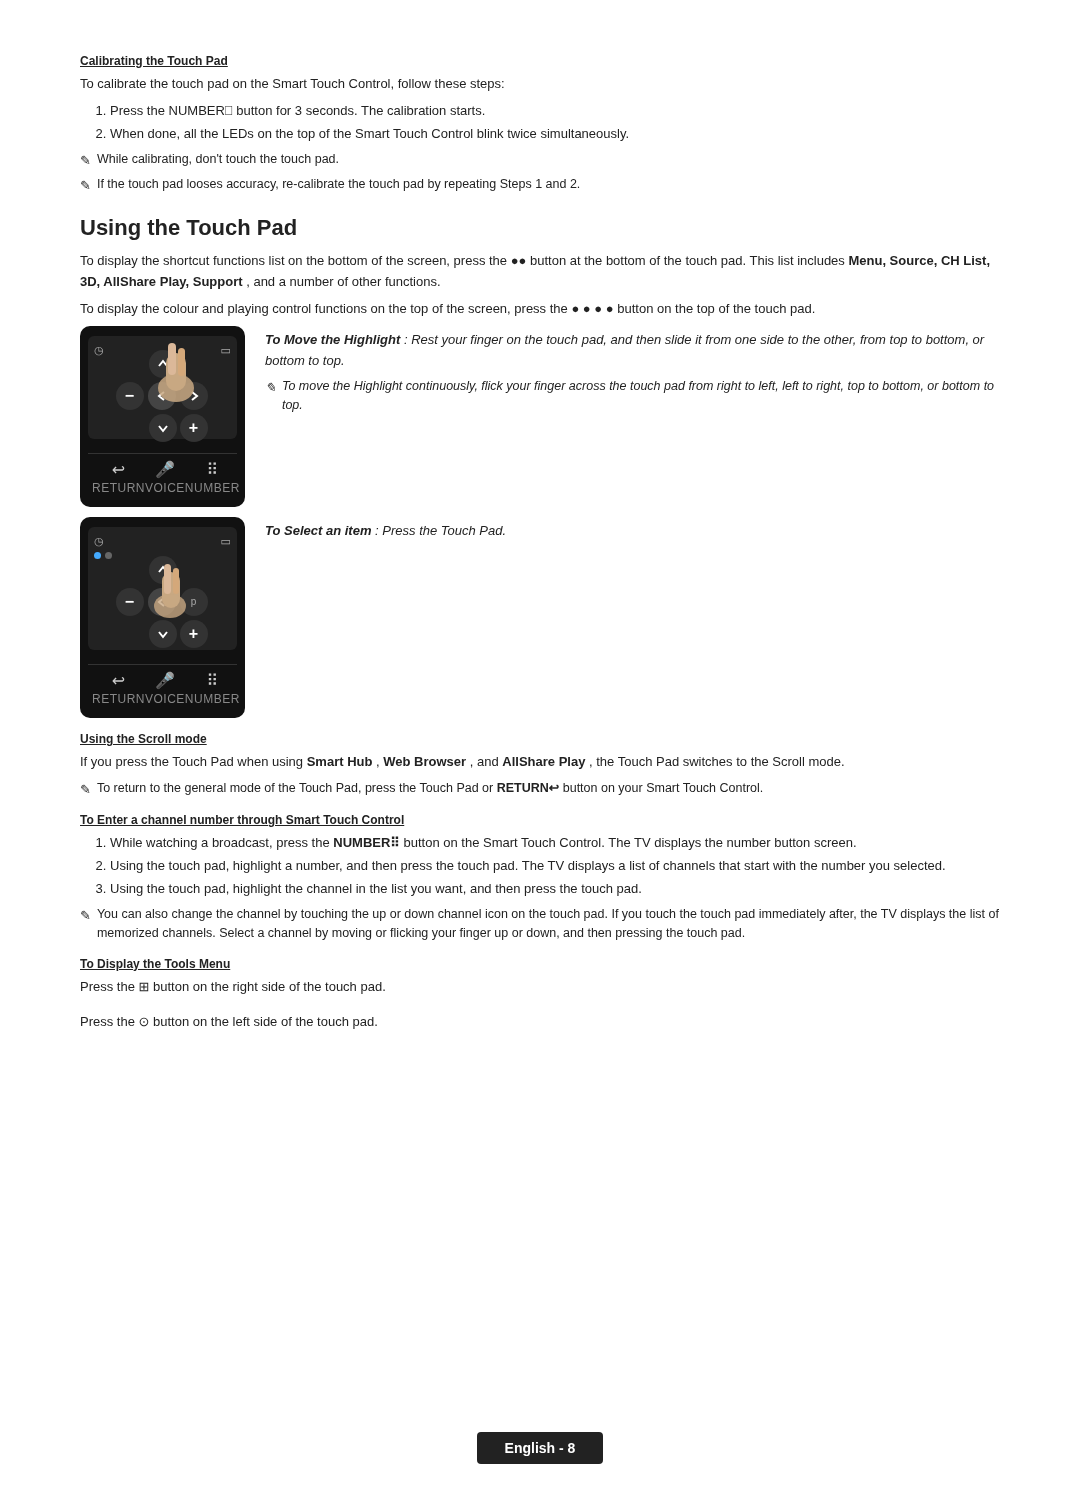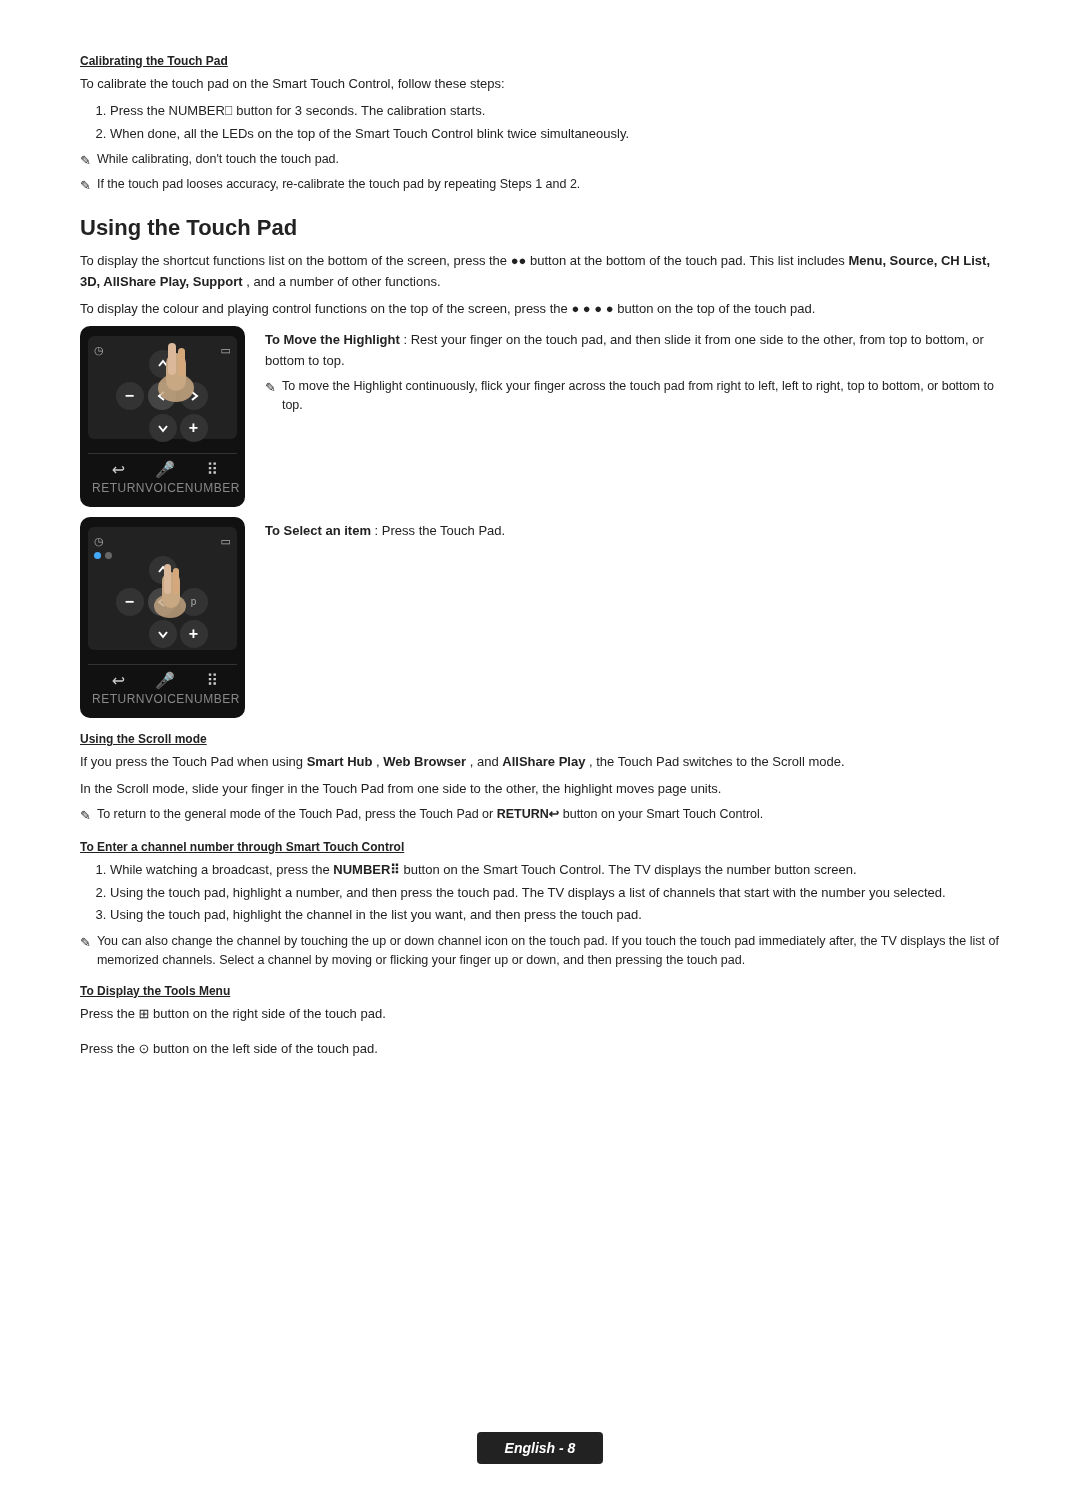--- a/index.html
+++ b/index.html
@@ -135,38 +135,38 @@
     .bottom-btn-label {
       font-size: 12px;
       color: #888;
       letter-spacing: 0.5px;
     }
     .image-desc {
       flex: 1;
       font-size: 13px;
       line-height: 1.6;
       padding-top: 4px;
+      font-style: italic;
     }
     .footer {
       position: absolute;
       bottom: 30px;
       left: 0;
       right: 0;
       display: flex;
       justify-content: center;
       align-items: center;
     }
     .footer-badge {
       background: #222;
       color: #fff;
       font-size: 14px;
       font-weight: bold;
       padding: 8px 28px;
       border-radius: 4px;
-      font-style: italic;
     }
     .minus-btn {
       display: flex; align-items: center; justify-content: center;
       color: #fff; font-size: 16px; font-weight: bold;
     }
     .plus-btn {
       display: flex; align-items: center; justify-content: center;
       color: #fff; font-size: 16px; font-weight: bold;
     }
     .left-btn {
@@ -361,21 +361,20 @@
   <div class="subsection-title">Using the Scroll mode</div>
   <div class="body-text">
     <span>If you press the Touch Pad when using </span>
     <span class="bold">Smart Hub</span>
     <span>, </span>
     <span class="bold">Web Browser</span>
     <span>, and </span>
     <span class="bold">AllShare Play</span>
     <span>, the Touch Pad switches to the Scroll mode.</span>
   </div>
-  <div class="body-text">In the Scroll mode, slide your finger in the Touch Pad from one side to the other, the highlight moves page units.</div>
   <div class="note">
     <span class="note-icon">✎</span>
     <span>To return to the general mode of the Touch Pad, press the Touch Pad or <span class="bold">RETURN↩</span> button on your Smart Touch Control.</span>
   </div>
 </div>
 
 <div style="margin-top:14px;">
   <div class="subsection-title">To Enter a channel number through Smart Touch Control</div>
   <ol>
     <li>

